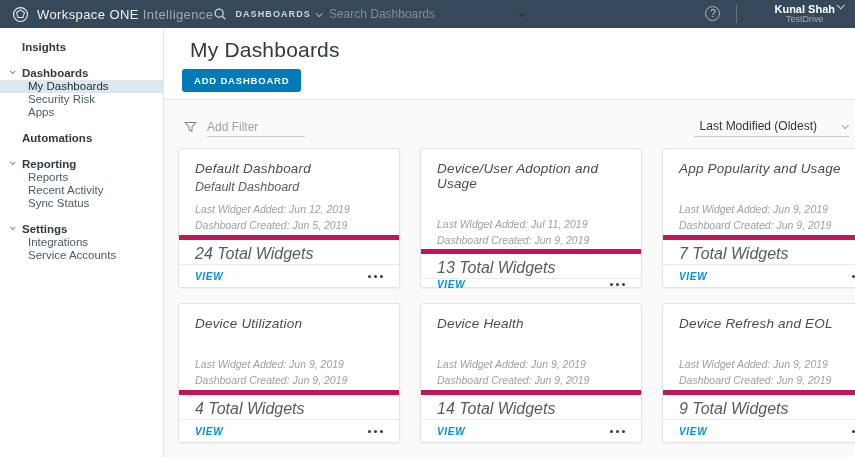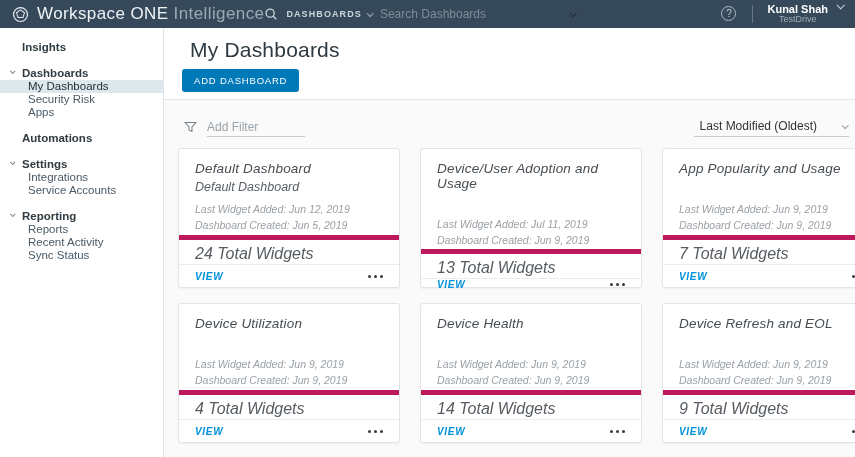--- a/index.html
+++ b/index.html
@@ -3,37 +3,37 @@
 <meta charset="utf-8">
 <style>
   * { margin:0; padding:0; box-sizing:border-box; }
   html,body { width:855px; height:457px; overflow:hidden; background:#fafafa;
               font-family:"Liberation Sans", sans-serif; }
 
   
   .topbar { height:28px; background:#36495a; display:flex; align-items:center; color:#e8edf1; }
   .brand { display:flex; align-items:center; gap:8px; padding-left:12px; min-width:195px; }
   .brand svg { display:block; }
-  .brand-text { font-size:17px; letter-spacing:.4px; white-space:nowrap; }
+  .brand-text { font-size:13px; letter-spacing:.4px; white-space:nowrap; }
   .brand-text .primary { color:#eef2f5; }
   .brand-text .secondary { color:#9aa9b4; }
   .searchbar { display:flex; align-items:center; flex:1; gap:8px; }
   .scope { display:flex; align-items:center; gap:5px; cursor:pointer; }
   .scope-label { font-size:9px; font-weight:bold; letter-spacing:1.1px; color:#ccd6dc; }
   .chev { width:5px; height:5px; border-right:1.3px solid #9fadb8; border-bottom:1.3px solid #9fadb8;
           transform:rotate(45deg) translateY(-1px); display:inline-block; }
   .search-input { background:transparent; border:none; outline:none; color:#c6d0d7;
                   font-size:12px; width:180px; font-family:inherit; }
   .search-input::placeholder { color:#7e8d98; }
   .search-caret { margin-left:2px; border-color:#222e39; }
   .topbar-right { display:flex; align-items:center; margin-left:auto; padding-right:12px; }
   .help { width:15px; height:15px; border:1px solid #aeb9c2; border-radius:50%; color:#c3ccd3;
           font-size:10px; line-height:13px; text-align:center; cursor:pointer; }
   .tb-divider { width:1px; height:18px; background:rgba(255,255,255,.25); margin:0 14px 0 16px; }
-  .userblock { display:flex; gap:9px; cursor:pointer; }
+  .userblock { display:flex; gap:2px; cursor:pointer;margin-left:23px; }
   .user-texts { text-align:center; line-height:1.1; }
   .user-name { font-size:11px; font-weight:bold; color:#fff; }
   .user-org { font-size:9px; color:#9fadb8; }
   .user-chev { border-color:#c6d0d7; width:6px; height:6px; }
 
   
   .app { display:flex; height:429px; }
   .sidebar { width:164px; background:#fff; border-right:1px solid #dfe3e6; padding-top:12px; flex:none; }
   .main { flex:1; background:#fafafa; overflow:hidden; }
 
@@ -43,21 +43,21 @@
               font-size:11.5px; font-weight:bold; color:#313b42; cursor:pointer; }
   .nav-head .chev { position:absolute; left:10px; top:4px; border-color:#77838c; width:4px; height:4px; }
   .nav-item { height:13px; line-height:13px; padding-left:28px; font-size:11.5px;
               color:#4a5a66; cursor:pointer; }
   .nav-item.selected { background:#dde7ec; color:#22303a; }
 
   
   .main-header { background:#fff; height:72px; border-bottom:1px solid #e5e5e5; padding:10px 0 0 18px; }
   .page-title { font-size:21px; color:#2e3a42; font-weight:normal; letter-spacing:.2px; margin-left:8px; }
   .add-btn { margin-top:7px; background:#0079b8; color:#fff; border:none; border-radius:3px;
-             font-size:9.5px; font-weight:normal; letter-spacing:.8px; padding:6px 12px;
+             font-size:9.5px; font-weight:bold; letter-spacing:.8px; padding:6px 12px;
              cursor:pointer; font-family:inherit; }
 
   
   .filter-row { height:48px; display:flex; align-items:center; padding:6px 6px 0 20px; }
   .funnel { margin-right:10px; display:flex; }
   .filter-input { border:none; border-bottom:1px solid #c6cdd2; background:transparent; outline:none;
                   font-size:12px; color:#333; width:98px; padding:2px 0; font-family:inherit; }
   .filter-input::placeholder { color:#9aa3aa; }
   .sort-select { margin-left:auto; display:flex; align-items:center; gap:25px; cursor:pointer;
                  border-bottom:1px solid #c6cdd2; padding:2px 2px 3px 6px; min-width:150px; }
@@ -142,33 +142,33 @@
       <div class="nav-item">Apps</div>
     </div>
     <div class="nav-group">
       <div class="nav-head">
         <span>Automations</span>
       </div>
     </div>
     <div class="nav-group">
       <div class="nav-head">
         <span class="chev"></span>
-        <span>Settings</span>
-      </div>
-      <div class="nav-item">Integrations</div>
-      <div class="nav-item">Service Accounts</div>
-    </div>
-    <div class="nav-group">
-      <div class="nav-head">
-        <span class="chev"></span>
         <span>Reporting</span>
       </div>
       <div class="nav-item">Reports</div>
       <div class="nav-item">Recent Activity</div>
       <div class="nav-item">Sync Status</div>
+    </div>
+    <div class="nav-group">
+      <div class="nav-head">
+        <span class="chev"></span>
+        <span>Settings</span>
+      </div>
+      <div class="nav-item">Integrations</div>
+      <div class="nav-item">Service Accounts</div>
     </div>
   </div>
 
   <div class="main">
     <div class="main-header">
       <div class="page-title">My Dashboards</div>
       <button class="add-btn">ADD DASHBOARD</button>
     </div>
 
     <div class="filter-row">

